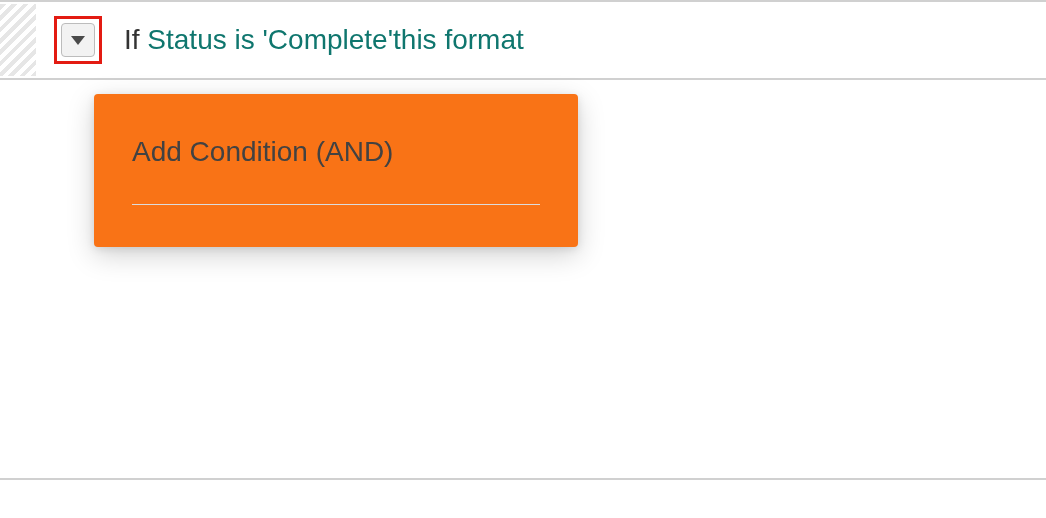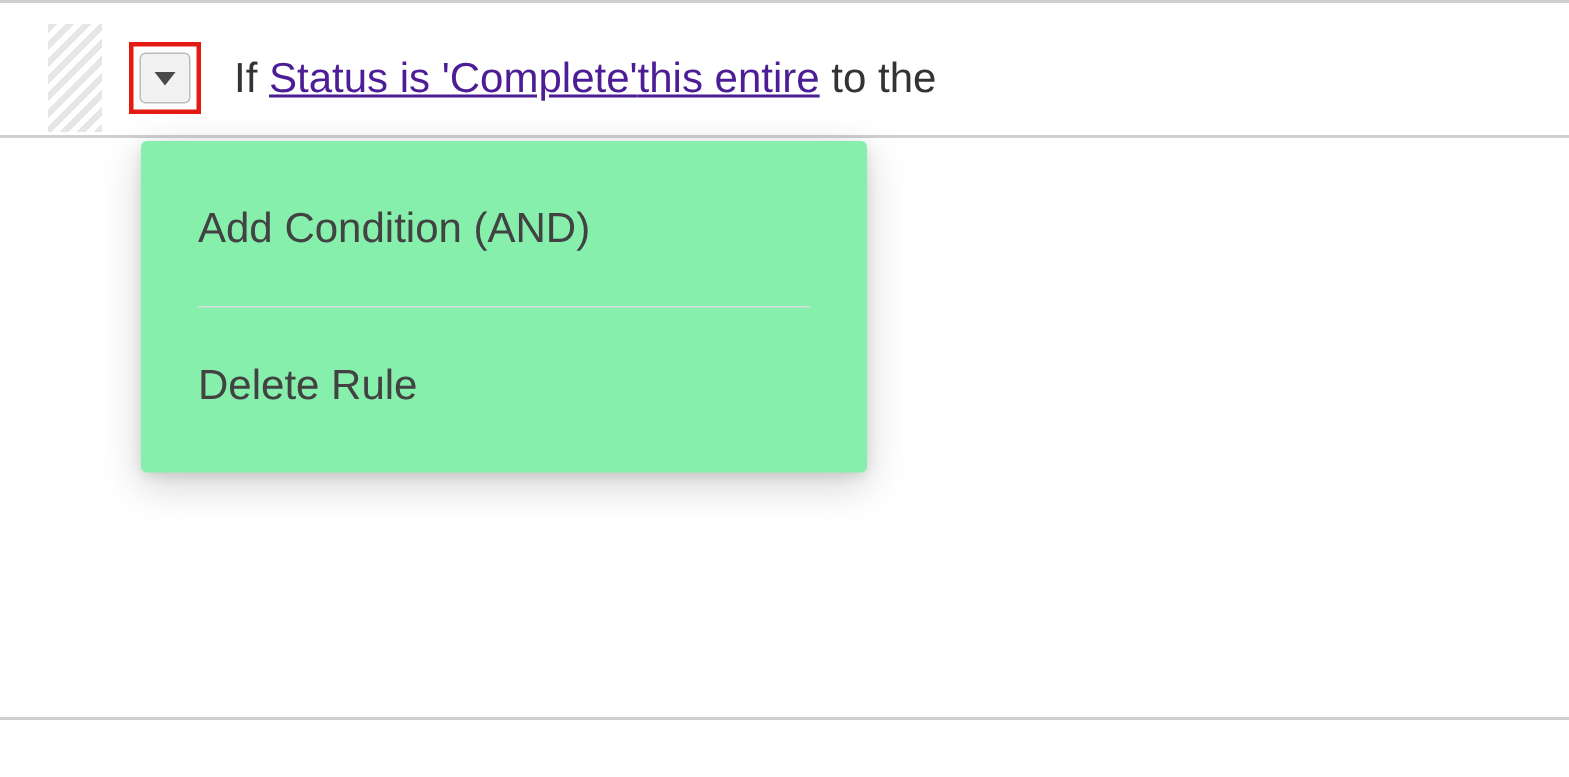--- a/index.html
+++ b/index.html
@@ -16,23 +16,22 @@
       overflow: hidden;
     }
     .rule-container {
       border-top: 2px solid #d0d0d0;
       border-bottom: 2px solid #d0d0d0;
       width: 100%;
     }
     .rule-row {
       display: flex;
       align-items: center;
-      padding: 26px 0 14px 0;
+      padding: 14px 0 14px 0;
       min-height: 72px;
-      margin-left: 32px;
     }
     .drag-handle {
       width: 36px;
       height: 72px;
       background: repeating-linear-gradient(
         -45deg,
         #e6e6e6,
         #e6e6e6 4px,
         #ffffff 4px,
         #ffffff 8px
@@ -73,30 +72,29 @@
       color: #333;
       display: flex;
       align-items: baseline;
       flex-wrap: wrap;
       gap: 0;
     }
     .rule-text span, .rule-text a {
       white-space: pre;
     }
     .rule-link {
-      color: #4c1d95;
-      text-decoration: underline;
+      color: #0f766e;
       cursor: pointer;
     }
     .dropdown-menu {
       position: absolute;
       top: 94px;
       left: 94px;
       width: 484px;
-      background: #86efac;
+      background: #f97316;
       border-radius: 4px;
       box-shadow: 0 8px 28px rgba(0,0,0,0.18), 0 2px 8px rgba(0,0,0,0.10);
       padding: 24px 0;
     }
     .menu-item {
       padding: 18px 38px;
       color: #424242;
       font-size: 28px;
       cursor: pointer;
     }
@@ -121,25 +119,23 @@
   <div class="rule-row">
     <div class="drag-handle"></div>
     <div class="dropdown-trigger-wrap">
       <div class="dropdown-trigger">
         <div class="triangle-down"></div>
       </div>
     </div>
     <div class="rule-text">
       <span>If </span>
       <a class="rule-link">Status is 'Complete'</a>
-      <a class="rule-link">this entire</a>
-      <span> to the </span>
+      <a class="rule-link">this format</a>
     </div>
   </div>
 </div>
 
 <div class="dropdown-menu">
   <div class="menu-item">Add Condition (AND)</div>
   <div class="menu-divider"></div>
-  <div class="menu-item">Delete Rule</div>
 </div>
 
 <div class="bottom-line"></div>
 
 </body></html>

